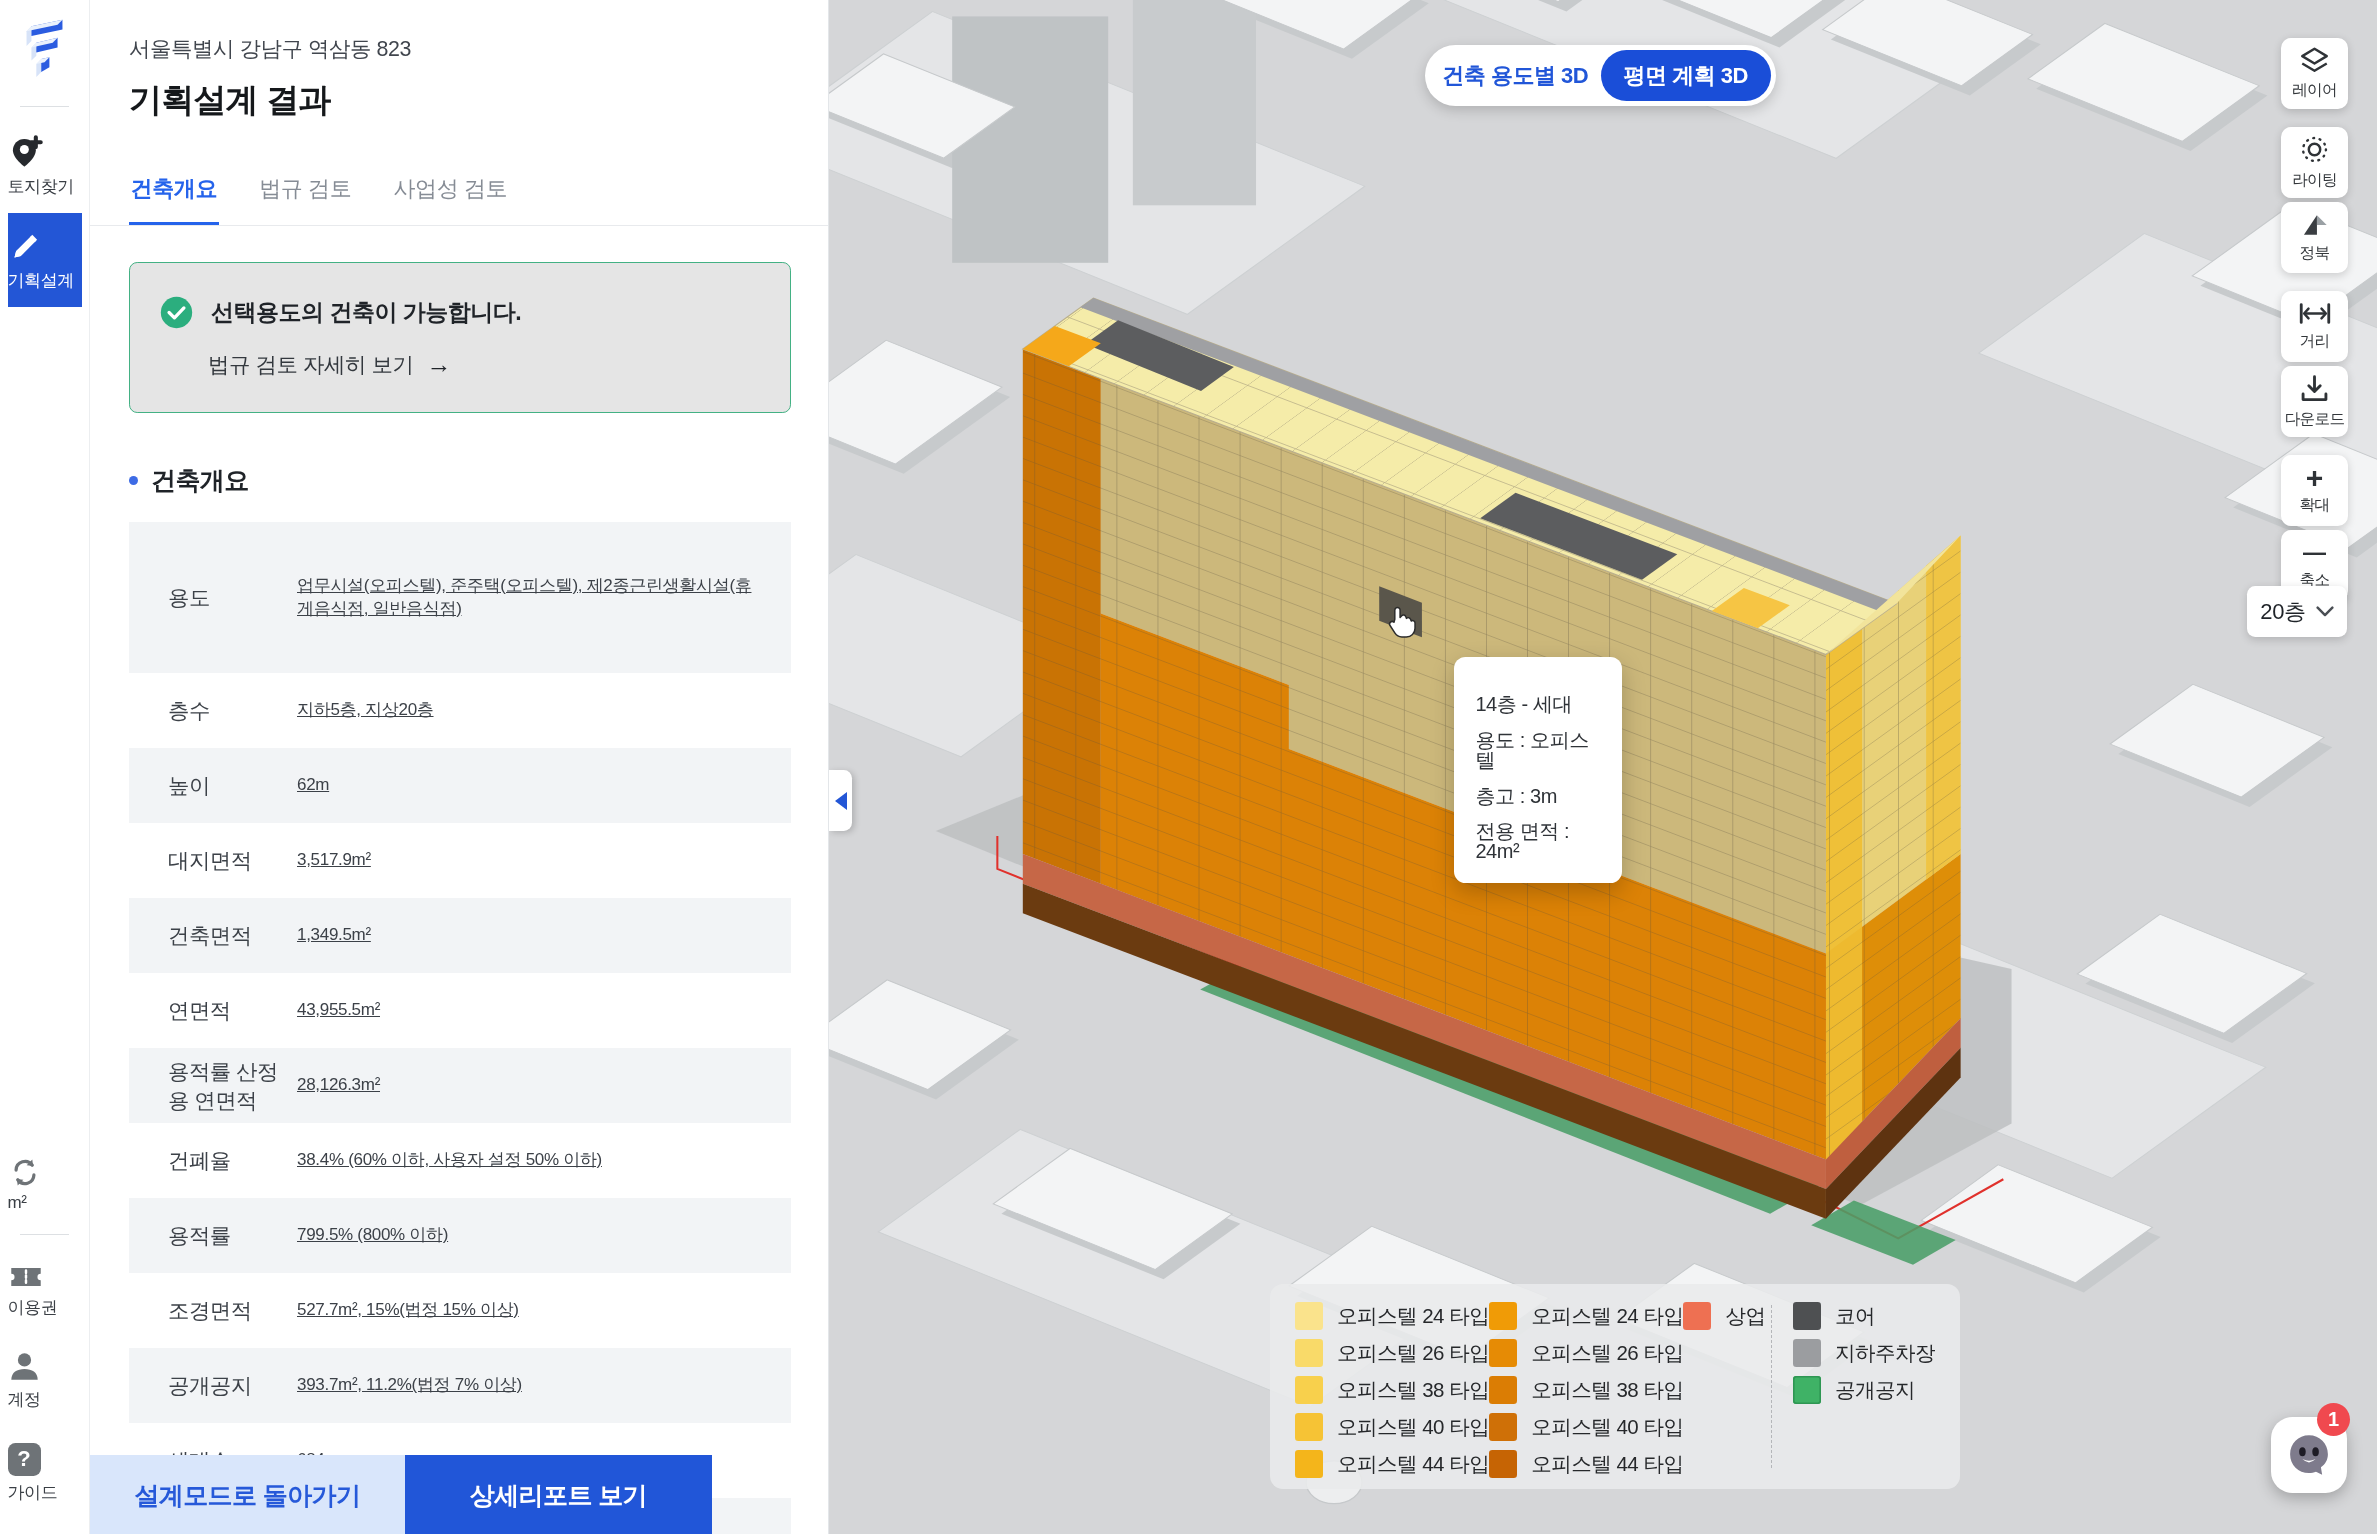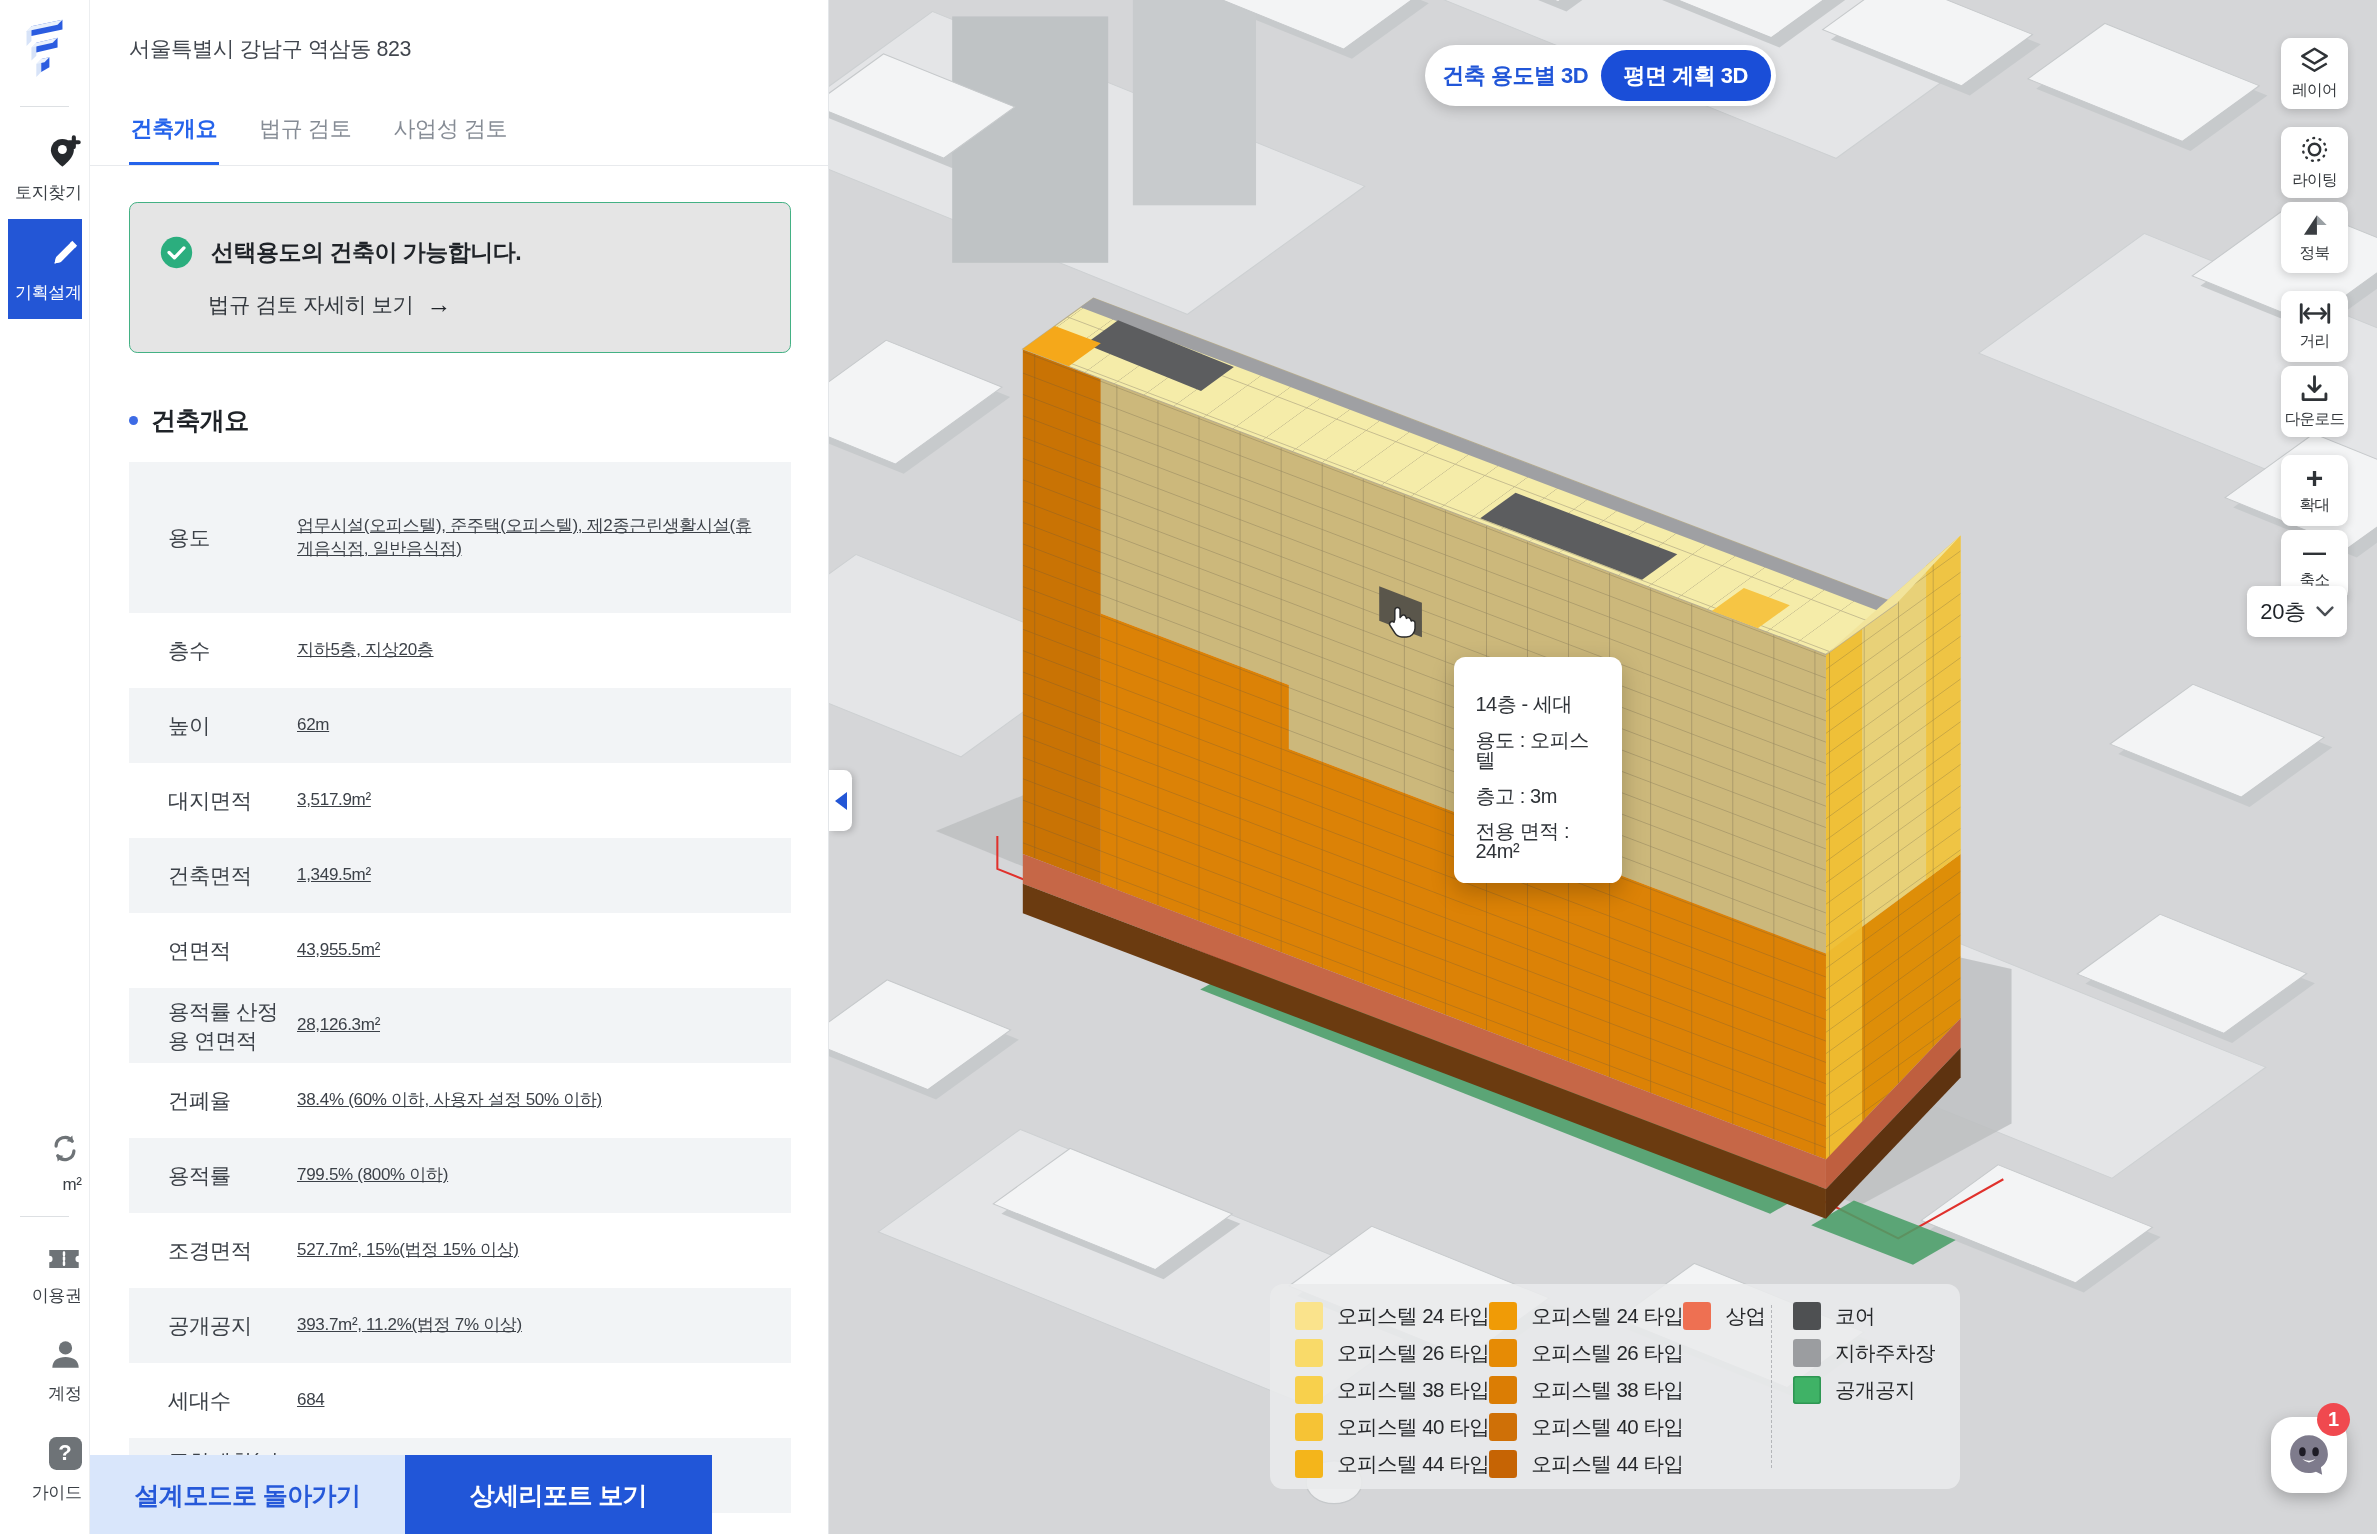--- a/index.html
+++ b/index.html
@@ -3,21 +3,21 @@
 <meta charset="utf-8">
 <style>
   * { margin:0; padding:0; box-sizing:border-box; }
   html,body { width:2377px; height:1535px; font-family:"Liberation Sans","DejaVu Sans",sans-serif; background:#fff; overflow:hidden; }
   #app { position:relative; width:2377px; height:1535px; }
 
   
   .sidebar { position:absolute; left:0; top:0; width:90px; height:1535px; background:#fff; border-right:0.8px solid #ECEEF0; display:flex; flex-direction:column; align-items:center; z-index:30; }
   .logo { width:90px; height:99px; display:flex; align-items:center; justify-content:center; cursor:pointer; }
   .sb-div { width:49px; height:0.8px; background:#DDE0E3; margin:6.6px 0 11.5px; }
-  .sb-item { width:74px; padding:16.4px 0 15px; display:flex; flex-direction:column; align-items:flex-end; gap:11px; cursor:pointer; }
+  .sb-item { width:74px; padding:16.4px 0 15px; display:flex; flex-direction:column; align-items:flex-start; gap:5px; cursor:pointer; }
   .sb-item .lbl { font-size:17px; color:#3A3F45; letter-spacing:-0.4px; }
   .sb-item.active { background:#2356D6; }
   .sb-item.active .lbl { color:#fff; }
   .sb-spacer { flex:1; }
   .sb-bottom { display:flex; flex-direction:column; align-items:center; padding-bottom:16.4px; }
 
   
   .panel { position:absolute; left:90px; top:0; width:739px; height:1535px; background:#fff; z-index:20; overflow:hidden; border-right:0.8px solid #E3E6E9; }
   .p-head { padding:34px 39px 0; }
   .p-addr { font-size:21.4px; color:#41464E; letter-spacing:-0.4px; }
@@ -143,20 +143,21 @@
       <div class="sb-item">
         <div style="width:33px;height:33px;background:#6E7377;border-radius:7.4px;display:flex;align-items:center;justify-content:center;color:#fff;font-size:22px;font-weight:bold;">?</div>
         <span class="lbl">가이드</span>
       </div>
     </div>
   </aside>
 
   <section class="panel">
     <div class="p-head">
       <div class="p-addr">서울특별시 강남구 역삼동 823</div>
+      <div class="p-title">기획설계 결과</div>
     </div>
     <div class="tabs">
       <div class="tab active">건축개요</div>
       <div class="tab">법규 검토</div>
       <div class="tab">사업성 검토</div>
     </div>
     <div class="notice">
       <div class="notice-row">
         <svg width="33" height="33" viewBox="0 0 40 40">
           <circle cx="20" cy="20" r="19" fill="#2BAE7E"></circle>

